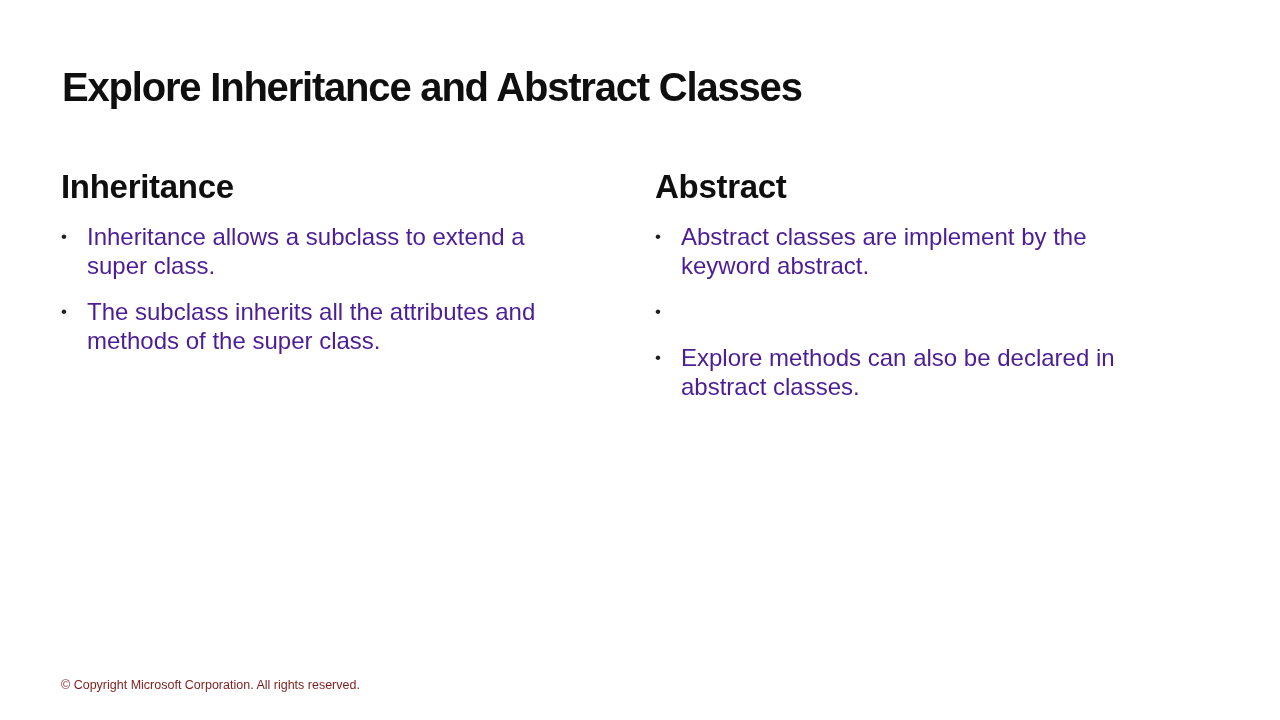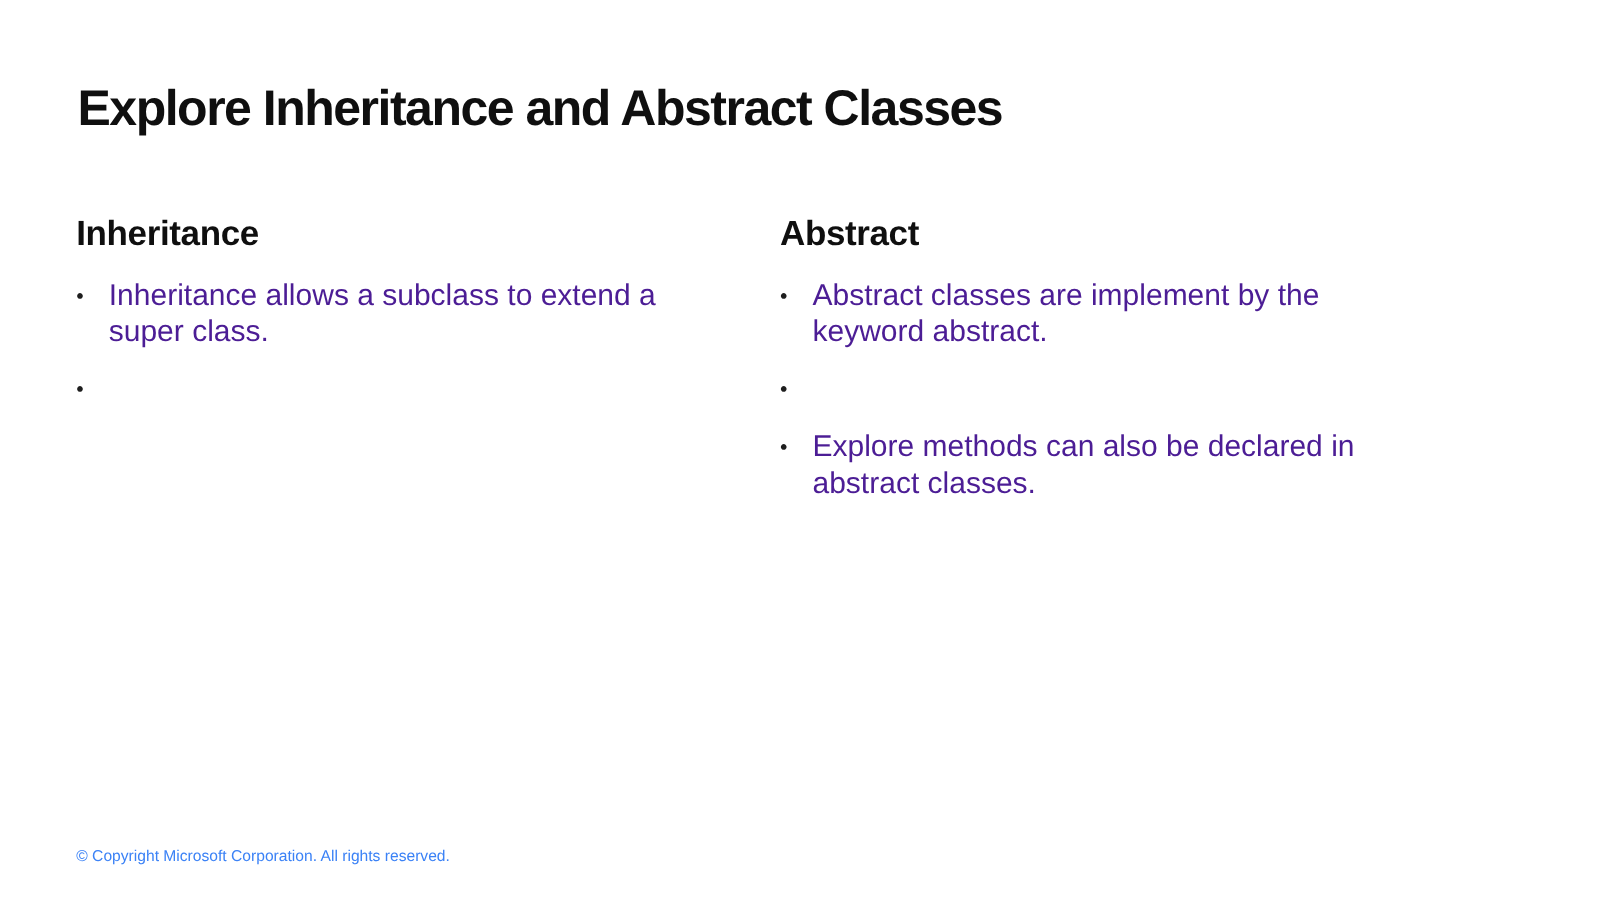--- a/index.html
+++ b/index.html
@@ -21,23 +21,23 @@
     letter-spacing: -1.2px;
     line-height: 48px;
     color: #0f0f0f;
     white-space: nowrap;
   }
   .col {
     position: absolute;
     top: 170px;
   }
   .col-left  { left: 61px;  width: 515px; }
-  .col-right { left: 624px; width: 530px; }
+  .col-right { left: 655px; width: 530px; }
   .section-heading {
-    font-size: 28px;
+    font-size: 33px;
     font-weight: 700;
     letter-spacing: -0.3px;
     line-height: 34px;
     color: #0f0f0f;
     margin: 0 0 18px 0;
   }
   ul.bullets {
     list-style: none;
     margin: 0;
     padding: 0;
@@ -59,40 +59,42 @@
     line-height: 29px;
     color: #4c1d95;
     white-space: pre-line;
   }
   .copyright-footer {
     position: absolute;
     left: 61px;
     top: 678px;
     font-size: 12.5px;
     line-height: 15px;
-    color: #3b82f6;
+    color: #7f1d1d;
   }
 </style>
 </head>
 <body>
 
 <div class="slide">
 
   <h1 class="slide-title">Explore Inheritance and Abstract Classes</h1>
 
   <div class="col col-left">
     <h2 class="section-heading">Inheritance</h2>
     <ul class="bullets">
       <li>
         <span class="bullet-marker">•</span>
         <span class="bullet-text">Inheritance allows a subclass to extend a
 super class.</span>
       </li>
       <li>
         <span class="bullet-marker">•</span>
+        <span class="bullet-text">The subclass inherits all the attributes and
+methods of the super class.</span>
       </li>
     </ul>
   </div>
 
   <div class="col col-right">
     <h2 class="section-heading">Abstract</h2>
     <ul class="bullets">
       <li>
         <span class="bullet-marker">•</span>
         <span class="bullet-text">Abstract classes are implement by the

